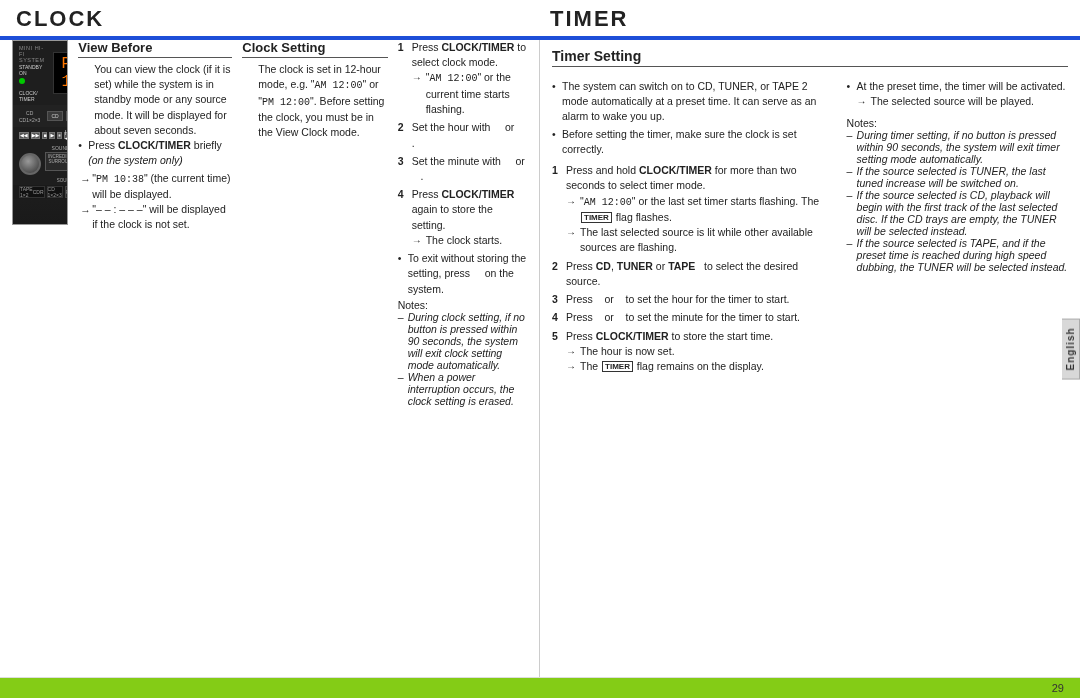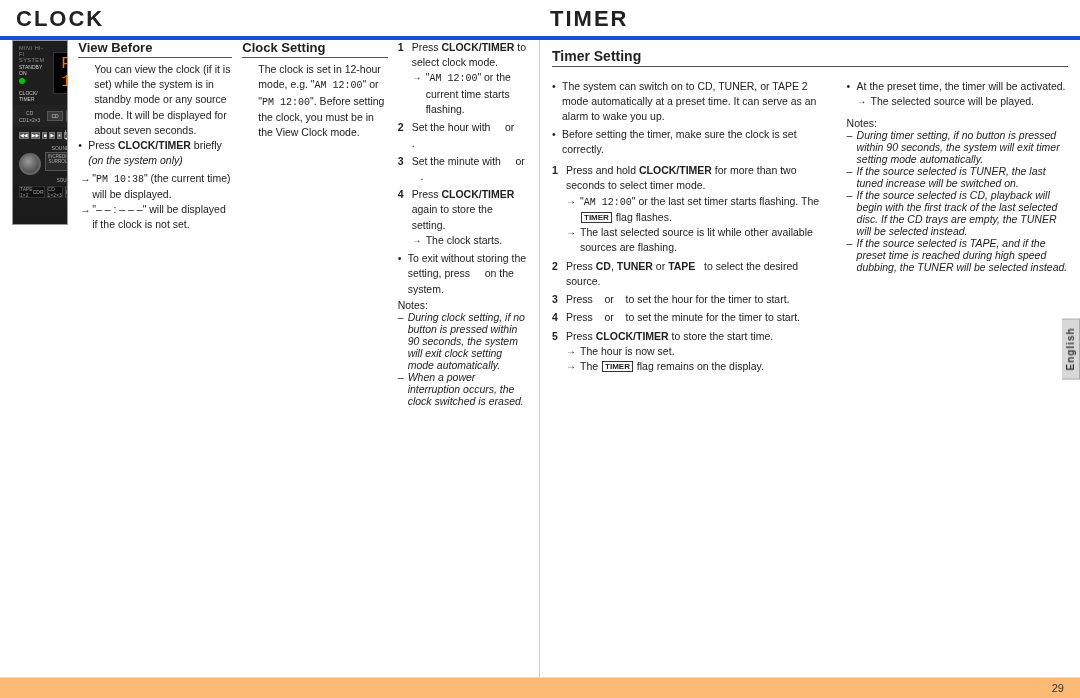--- a/index.html
+++ b/index.html
@@ -214,21 +214,21 @@
       padding: 0 2px;
       vertical-align: middle;
       margin: 0 1px;
     }
 
     .page-footer {
       display: flex;
       justify-content: flex-end;
       padding: 4px 16px;
       border-top: 1px solid #ddd;
-      background: #fdba74;
+      background: #84cc16;
     }
     .page-num {
       font-size: 11px;
       color: #333;
     }
   </style>
 </head>
 <body>
 
 <div class="page-header">
@@ -382,21 +382,21 @@
               <div class="sub-arrow">The clock starts.</div>
             </div>
           </li>
         </ol>
         <ul class="bullet-list">
           <li>To exit without storing the setting, press &nbsp;&nbsp;&nbsp; on the system.</li>
         </ul>
         <div class="notes-section">
           <div class="note-header">Notes:</div>
           <div class="note-line">During clock setting,  if no button is pressed within 90 seconds, the system will exit clock setting mode automatically.</div>
-          <div class="note-line">When a power interruption occurs, the clock switched is erased.</div>
+          <div class="note-line">When a power interruption occurs, the clock setting is erased.</div>
         </div>
       </div>
     </div>
   </div>
 
   <div class="right-panel">
     <div class="section-header" style="font-size:14px;">Timer Setting</div>
 
     <div class="right-columns">
 

